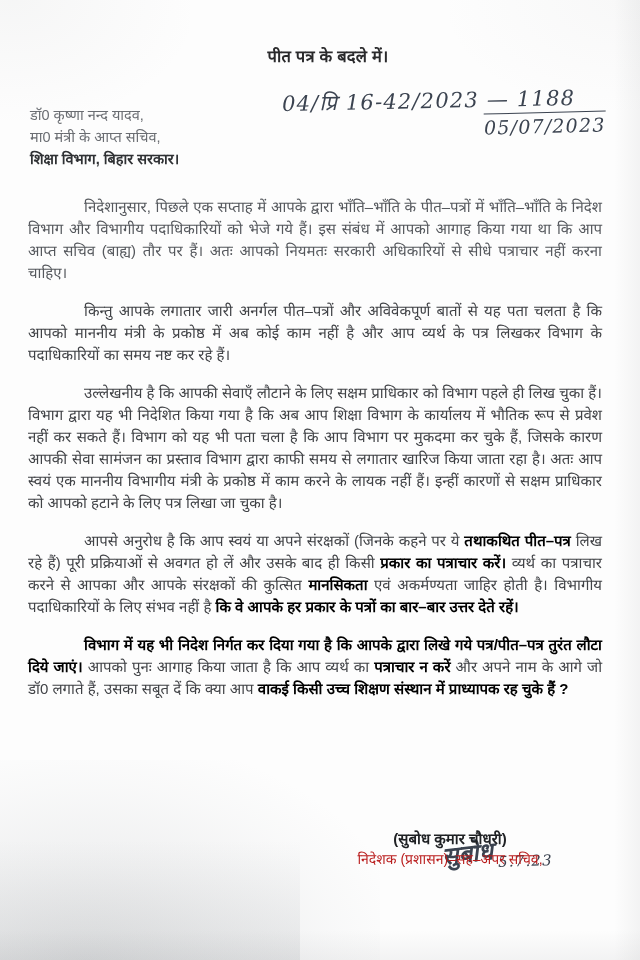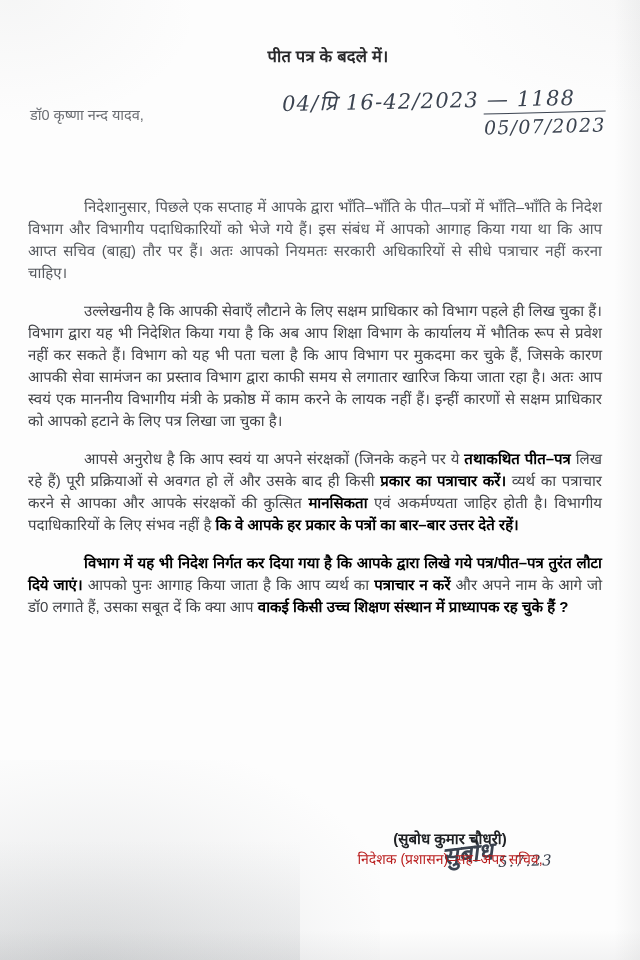--- a/index.html
+++ b/index.html
@@ -183,24 +183,27 @@
   <div class="scan-shade shade-bl2"></div>
 
   <div class="title">पीत पत्र के बदले में।</div>
 
   <div class="hand" id="diary-number">04/प्रि 16-42/2023 — 1188</div>
 
   <div class="hand" id="stamp-date">05/07/2023</div>
 
   <div class="addressee">
     <div class="ln1">डॉ0 कृष्णा नन्द यादव,</div>
+    <div class="ln2">मा0 मंत्री के आप्त सचिव,</div>
+    <div class="ln3">शिक्षा विभाग, बिहार सरकार।</div>
   </div>
 
   <div id="body-text">
       <div class="para faint"><span>निदेशानुसार, पिछले एक सप्ताह में आपके द्वारा भाँति–भाँति के पीत–पत्रों में भाँति–भाँति के निदेश विभाग और विभागीय पदाधिकारियों को भेजे गये हैं। इस संबंध में आपको आगाह किया गया था कि आप आप्त सचिव (बाह्य) तौर पर हैं। अतः आपको नियमतः सरकारी अधिकारियों से सीधे पत्राचार नहीं करना चाहिए।</span></div>
+      <div class="para"><span>किन्तु आपके लगातार जारी अनर्गल पीत–पत्रों और अविवेकपूर्ण बातों से यह पता चलता है कि आपको माननीय मंत्री के प्रकोष्ठ में अब कोई काम नहीं है और आप व्यर्थ के पत्र लिखकर विभाग के पदाधिकारियों का समय नष्ट कर रहे हैं।</span></div>
       <div class="para"><span>उल्लेखनीय है कि आपकी सेवाएँ लौटाने के लिए सक्षम प्राधिकार को विभाग पहले ही लिख चुका हैं। विभाग द्वारा यह भी निदेशित किया गया है कि अब आप शिक्षा विभाग के कार्यालय में भौतिक रूप से प्रवेश नहीं कर सकते हैं। विभाग को यह भी पता चला है कि आप विभाग पर मुकदमा कर चुके हैं, जिसके कारण आपकी सेवा सामंजन का प्रस्ताव विभाग द्वारा काफी समय से लगातार खारिज किया जाता रहा है। अतः आप स्वयं एक माननीय विभागीय मंत्री के प्रकोष्ठ में काम करने के लायक नहीं हैं। इन्हीं कारणों से सक्षम प्राधिकार को आपको हटाने के लिए पत्र लिखा जा चुका है।</span></div>
       <div class="para"><span>आपसे अनुरोध है कि आप स्वयं या अपने संरक्षकों (जिनके कहने पर ये </span><b>तथाकथित पीत–पत्र</b><span> लिख रहे हैं) पूरी प्रक्रियाओं से अवगत हो लें और उसके बाद ही किसी </span><b>प्रकार का पत्राचार करें।</b><span> व्यर्थ का पत्राचार करने से आपका और आपके संरक्षकों की कुत्सित </span><b>मानसिकता</b><span> एवं अकर्मण्यता जाहिर होती है। विभागीय पदाधिकारियों के लिए संभव नहीं है </span><b>कि वे आपके हर प्रकार के पत्रों का बार–बार उत्तर देते रहें।</b></div>
       <div class="para"><b>विभाग में यह भी निदेश निर्गत कर दिया गया है कि आपके द्वारा लिखे गये पत्र/पीत–पत्र तुरंत लौटा दिये जाएं।</b><span> आपको पुनः आगाह किया जाता है कि आप व्यर्थ का </span><b>पत्राचार न करें</b><span> और अपने नाम के आगे जो डॉ0 लगाते हैं, उसका सबूत दें कि क्या आप </span><b>वाकई किसी उच्च शिक्षण संस्थान में प्राध्यापक रह चुके हैं ?</b></div>
     </div>
 
   <div class="hand" id="sign-scribble">सुबोध</div>
   <div class="hand" id="sign-date">5.7.23</div>
 
   <div id="signature-block">
     <div class="name">(सुबोध कुमार चौधरी)</div>

